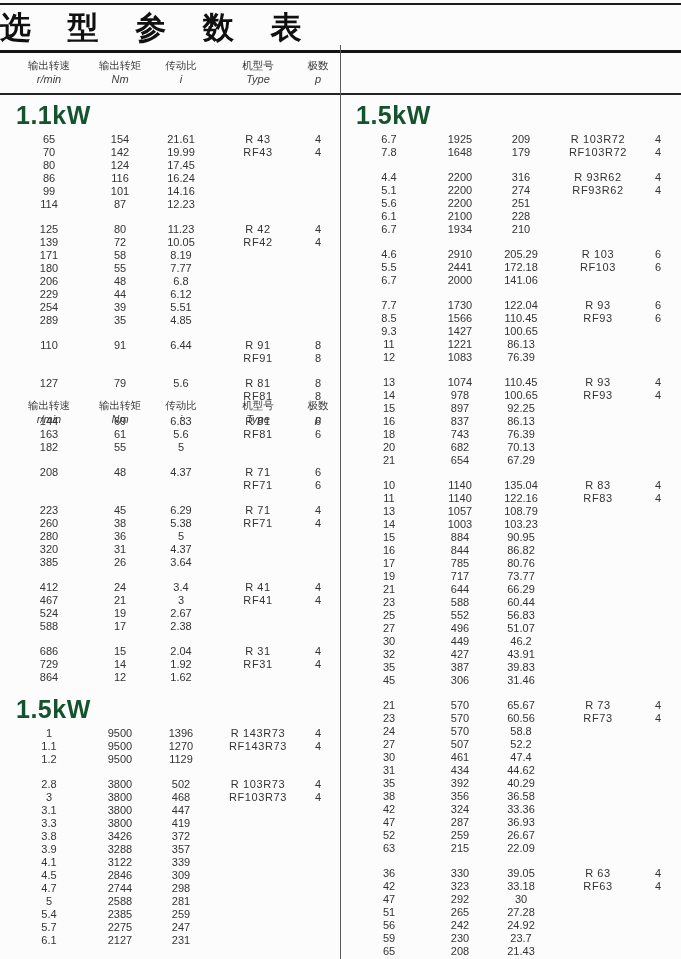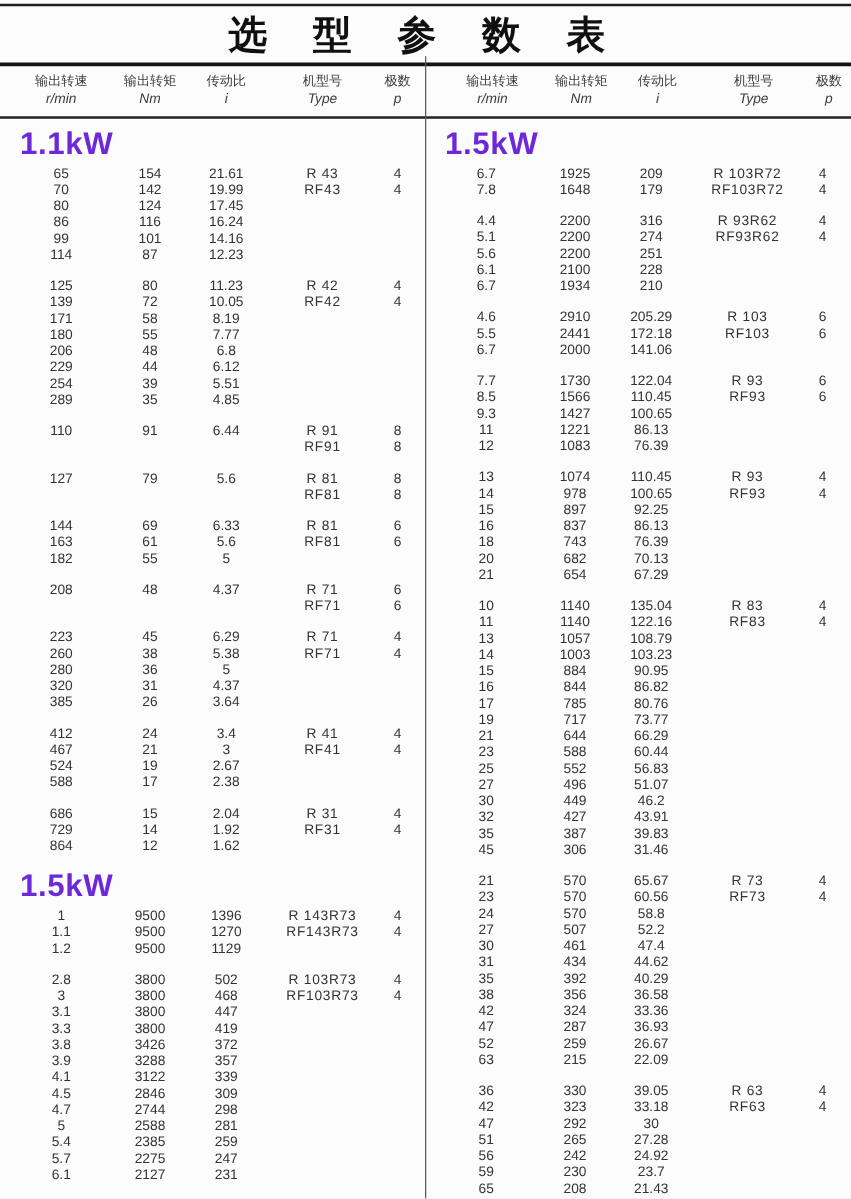--- a/index.html
+++ b/index.html
@@ -8,47 +8,46 @@
     width:681px;height:959px;
     margin:0 auto;
     background:#fcfcfc;
     font-family:"Liberation Sans", sans-serif;
     color:#333;
     overflow:hidden;
   }
   .top-rule{height:2px;background:#1b1b1b;margin-top:3px;}
   .title{
     margin:2px 0 1px 0;
-    text-align:center;
     font-size:31px;
     font-weight:bold;
     letter-spacing:14px;
     color:#101010;
   }
   .title-rule{height:3px;background:#141414;}
-  .header-row{display:flex;padding-top:5px;height:35px;}
+  .header-row{display:flex;padding-top:5px;height:35px;flex-direction:column;}
   .half{width:340px;flex:0 0 340px;}
   .hgrid,.row{
     display:grid;
     grid-template-columns:88px 54px 68px 86px 34px;
     padding-left:5px;
   }
   .hcell{text-align:center;font-size:10.5px;line-height:14px;color:#3c3c3c;}
   .hcell .unit{font-size:11px;color:#3c3c3c;font-style:italic;}
   .header-rule{height:2px;background:#242424;}
   .content{display:flex;padding-top:2px;}
   .v-divider{
     position:absolute;
     left:340px;top:45px;bottom:0;
     width:1px;background:#5a5a5a;
   }
   .kw-heading{
     font-size:25px;
     font-weight:bold;
-    color:#6d28d9;
+    color:#14532d;
     margin:5px 0 5px 16px;
     letter-spacing:0.5px;
     line-height:26px;
   }
   .block{margin-bottom:12px;}
   .row{font-size:11px;line-height:13px;}
   .row span{text-align:center;white-space:pre;}
   .cell-model{letter-spacing:0.6px;}
 </style>
 </head>

